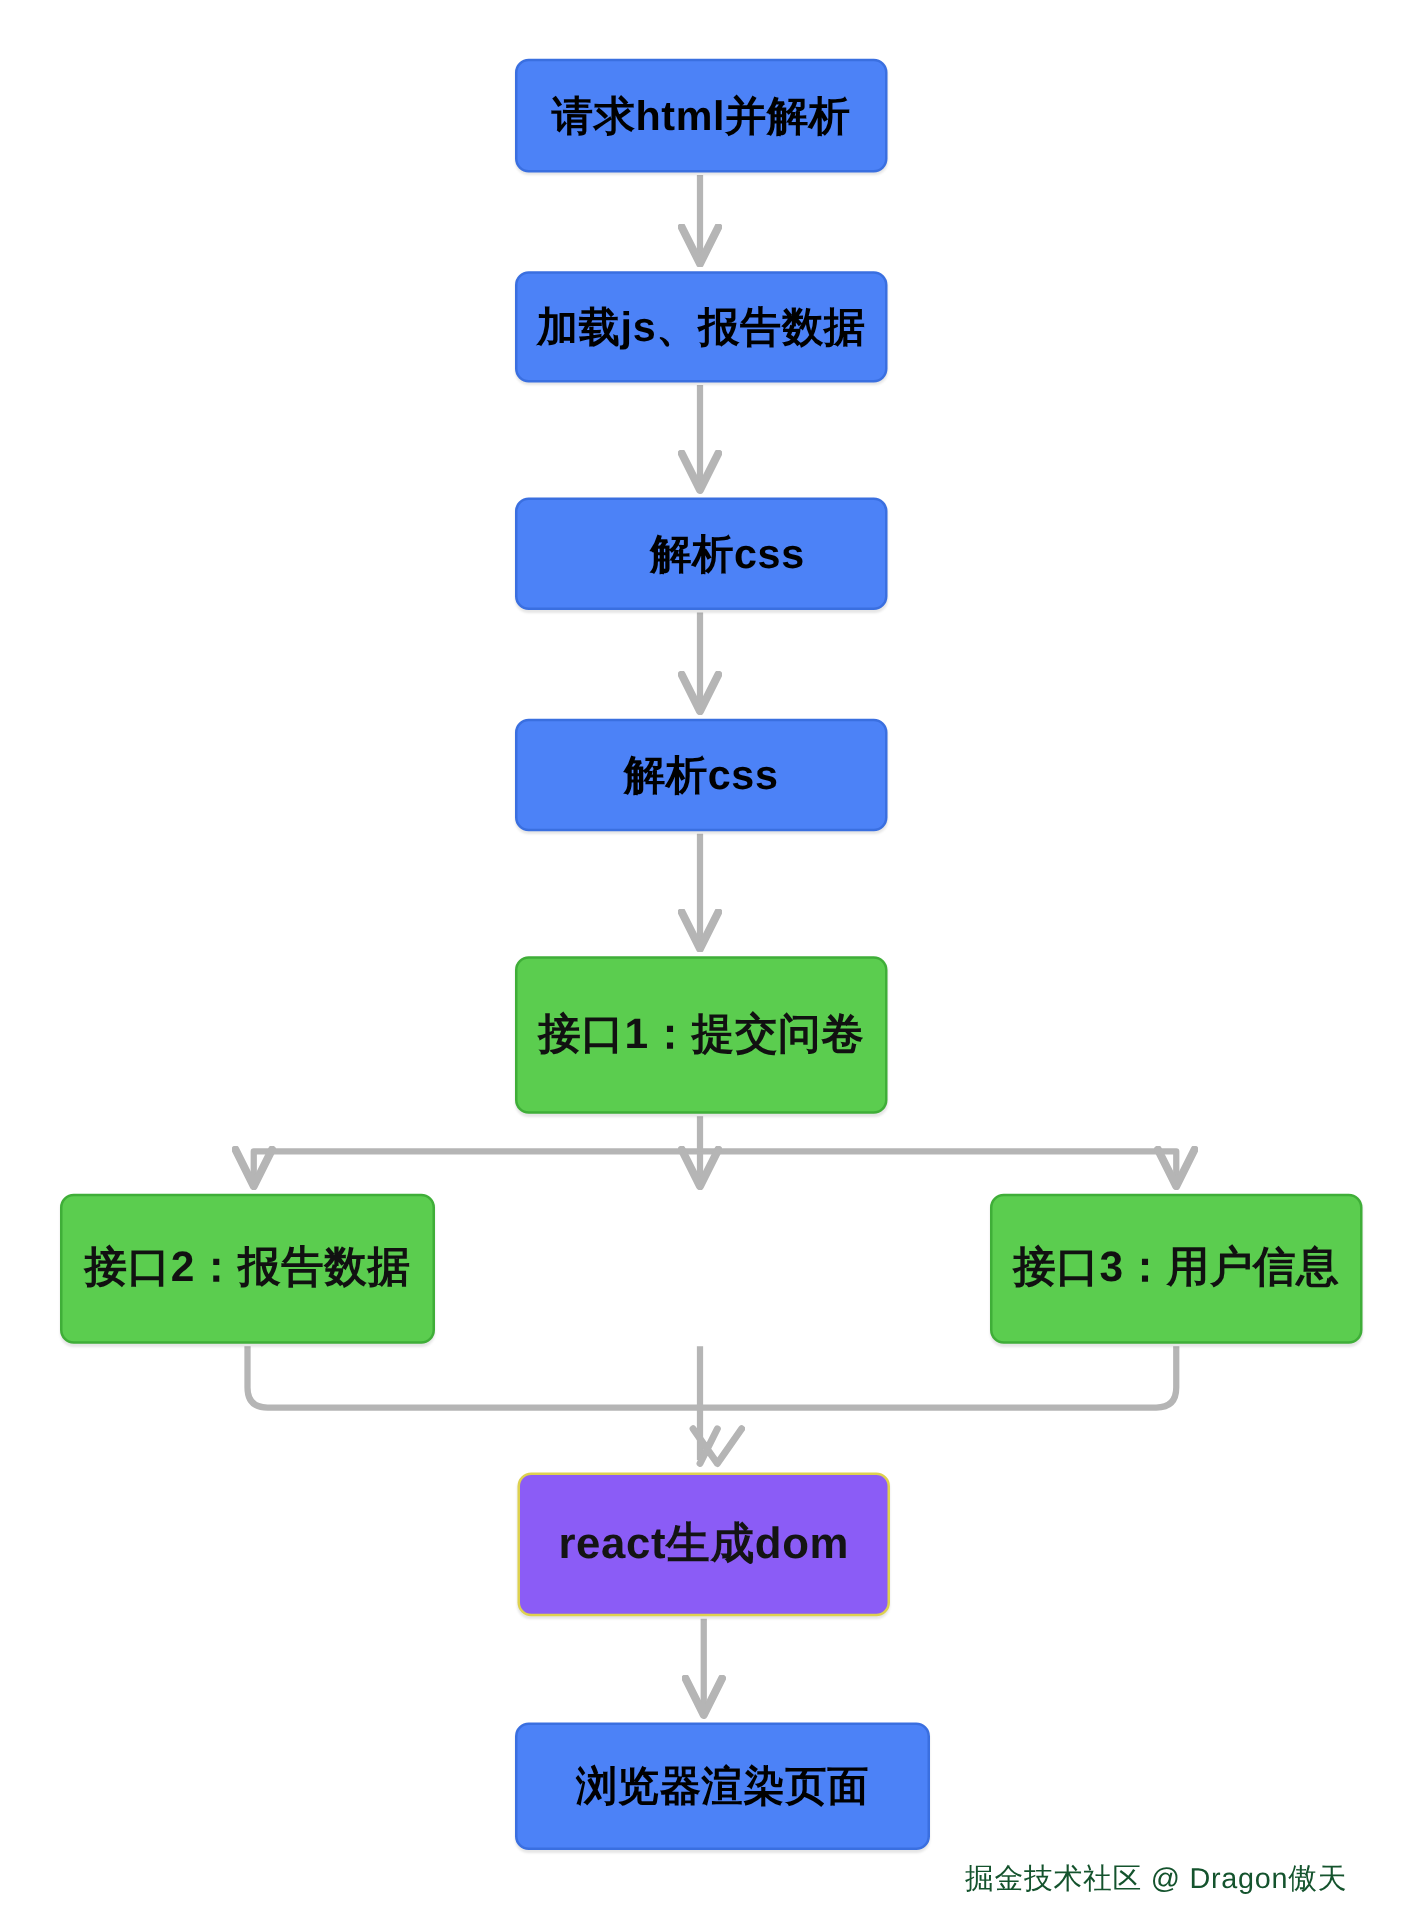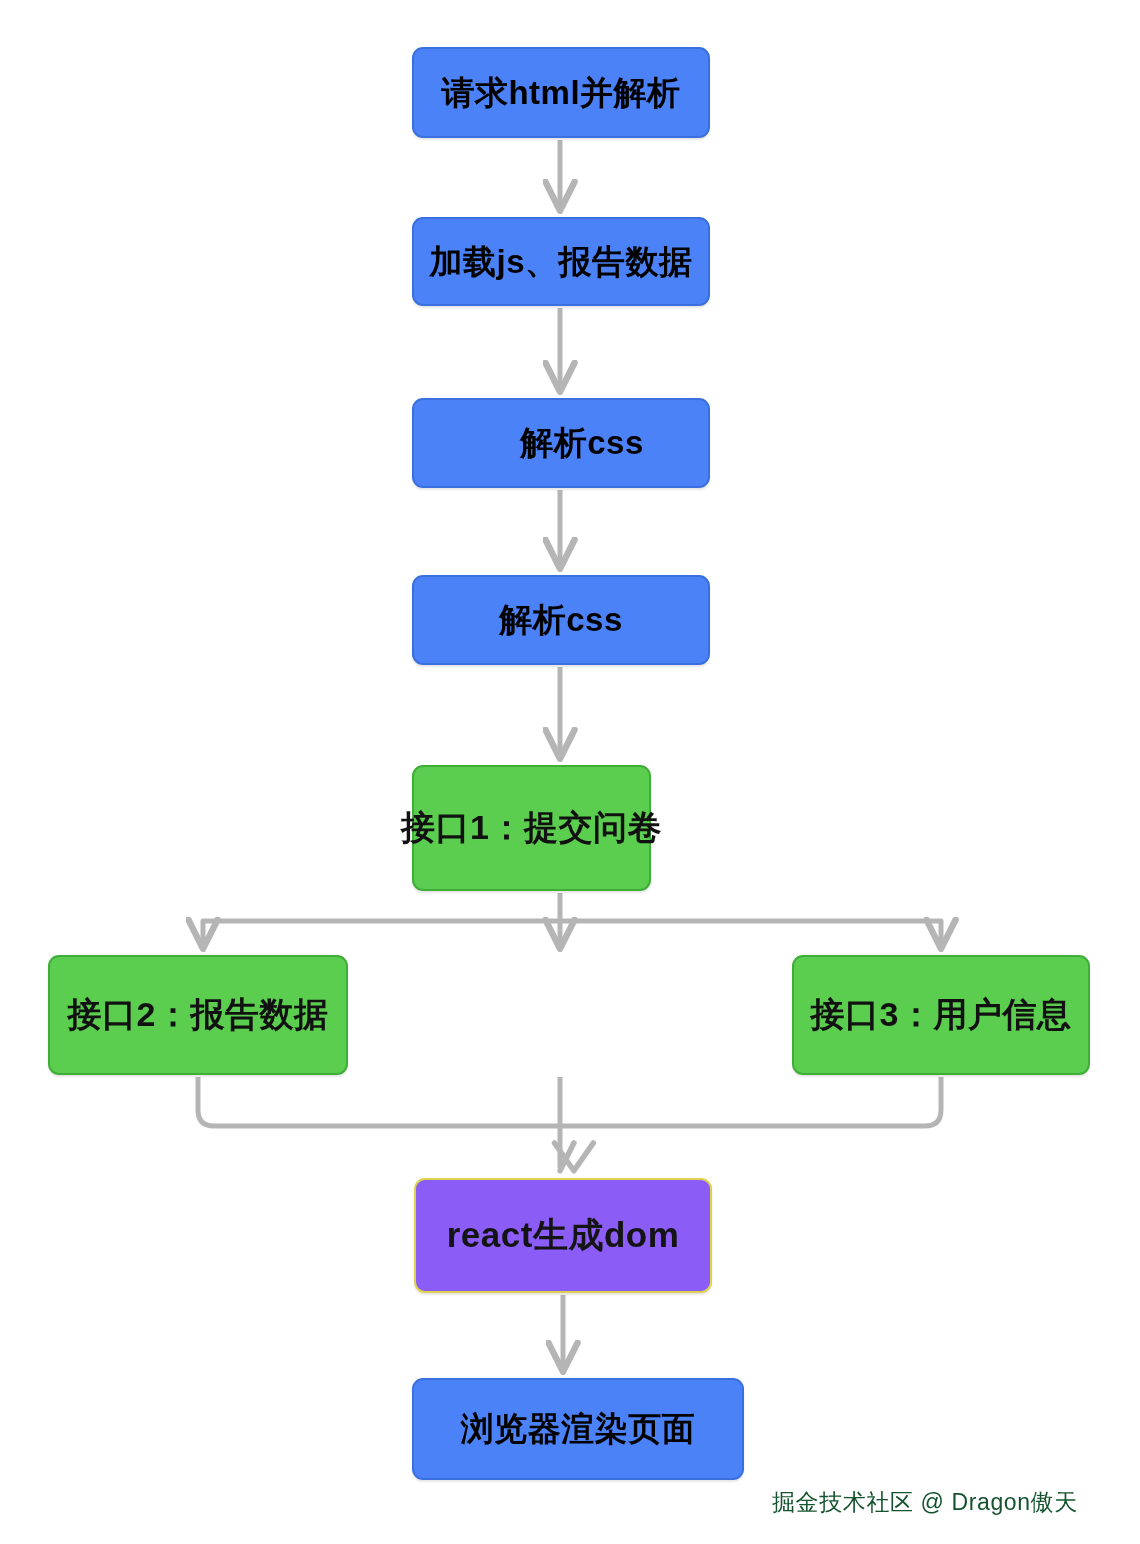--- a/index.html
+++ b/index.html
@@ -129,21 +129,21 @@
   </div>
 
   <div class="node blue" style="left:412px; top:398px; width:298px; height:90px;padding-left:42px;">
     <span class="node-label">解析css</span>
   </div>
 
   <div class="node blue" style="left:412px; top:575px; width:298px; height:90px;">
     <span class="node-label">解析css</span>
   </div>
 
-  <div class="node green" style="left:412px; top:765px; width:239px; height:126px;">
+  <div class="node green" style="left:412px; top:765px; width:298px; height:126px;">
     <span class="node-label">接口1：提交问卷</span>
   </div>
 
   <div class="node green" style="left:48px; top:955px; width:300px; height:120px;">
     <span class="node-label">接口2：报告数据</span>
   </div>
 
 
   <div class="node green" style="left:792px; top:955px; width:298px; height:120px;">
     <span class="node-label">接口3：用户信息</span>

